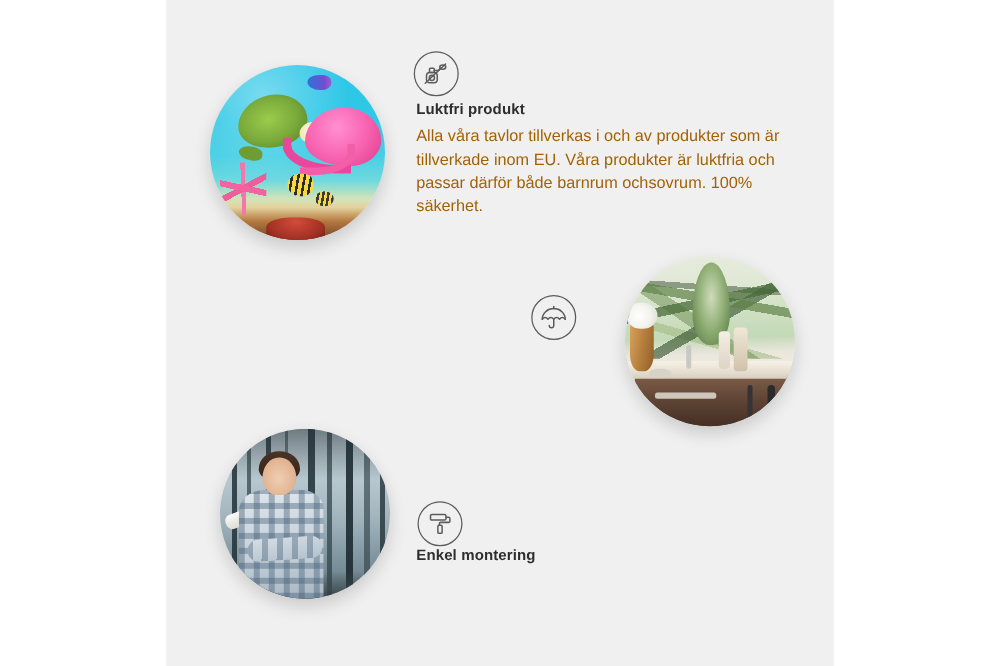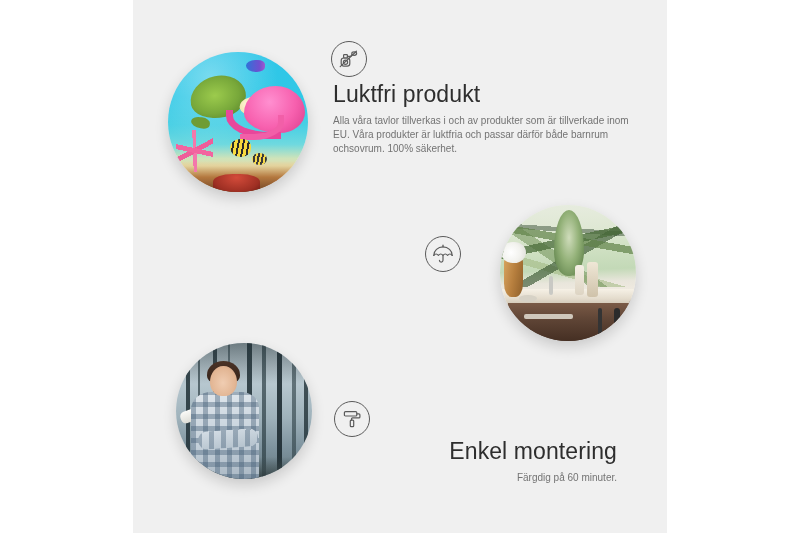--- a/index.html
+++ b/index.html
@@ -267,38 +267,38 @@
     border: 1.6px solid #5b5b5b;
     display: flex;
     align-items: center;
     justify-content: center;
   }
   .icon-badge svg { display:block; }
 
   
   .tblock { position: absolute; }
   .tblock h2 {
-    font-size: 23px;
-    font-weight: normal;
+    font-size: 12px;
+    font-weight: bold;
     color: #2e2e2e;
     letter-spacing: 0.1px;
     line-height: 1.25;
     white-space: nowrap;
   }
   .tblock p {
-    font-size: 10px;
+    font-size: 13px;
     font-weight: normal;
-    color: #737373;
+    color: #a16207;
     line-height: 1.43;
   }
   .tblock h2 + p { margin-top: 5px; }
 
   #b1 { left: 333px; top: 80px; width: 296px; text-align: left; }
   #b2 { left: 175px; top: 267px; width: 288px; text-align: right; }
-  #b3 { left: 333px; top: 437px; width: 250px; text-align: right; margin-left: 34px; }
+  #b3 { left: 333px; top: 437px; width: 250px; text-align: left; }
 </style>
 </head>
 <body>
 
 <div id="stage">
 
   <div class="panel"></div>
 
   <div class="photo pic-sea" style="left:168px; top:52px; width:140px; height:140px;">
     <div class="inner">
@@ -376,16 +376,15 @@
   <div class="icon-badge" style="left:334px; top:401px;">
     <svg width="24" height="24" viewBox="0 0 24 24" fill="none" stroke="#5b5b5b" stroke-width="1.2" stroke-linecap="round" stroke-linejoin="round">
       <rect x="4.4" y="4.6" width="12.4" height="4.4" rx="1.1"></rect>
       <path d="M16.8 6.8h2.1a1 1 0 0 1 1 1v2.1a1 1 0 0 1-1 1h-6.4a1 1 0 0 0-1 1v1.3"></path>
       <rect x="10.3" y="13.2" width="3.4" height="6.4" rx="0.9"></rect>
     </svg>
   </div>
 
   <div class="tblock" id="b3">
     <h2>Enkel montering</h2>
-    <p>Färgdig på 60 minuter.</p>
   </div>
 
 </div>
 
 </body></html>

